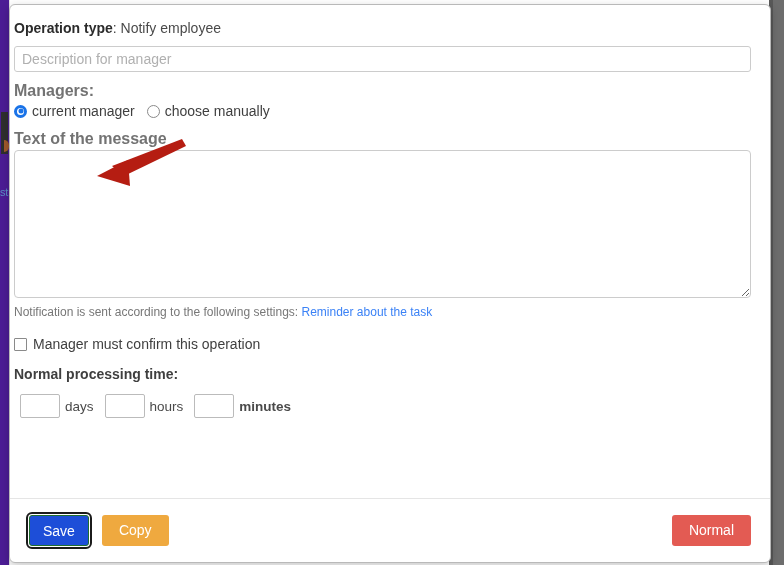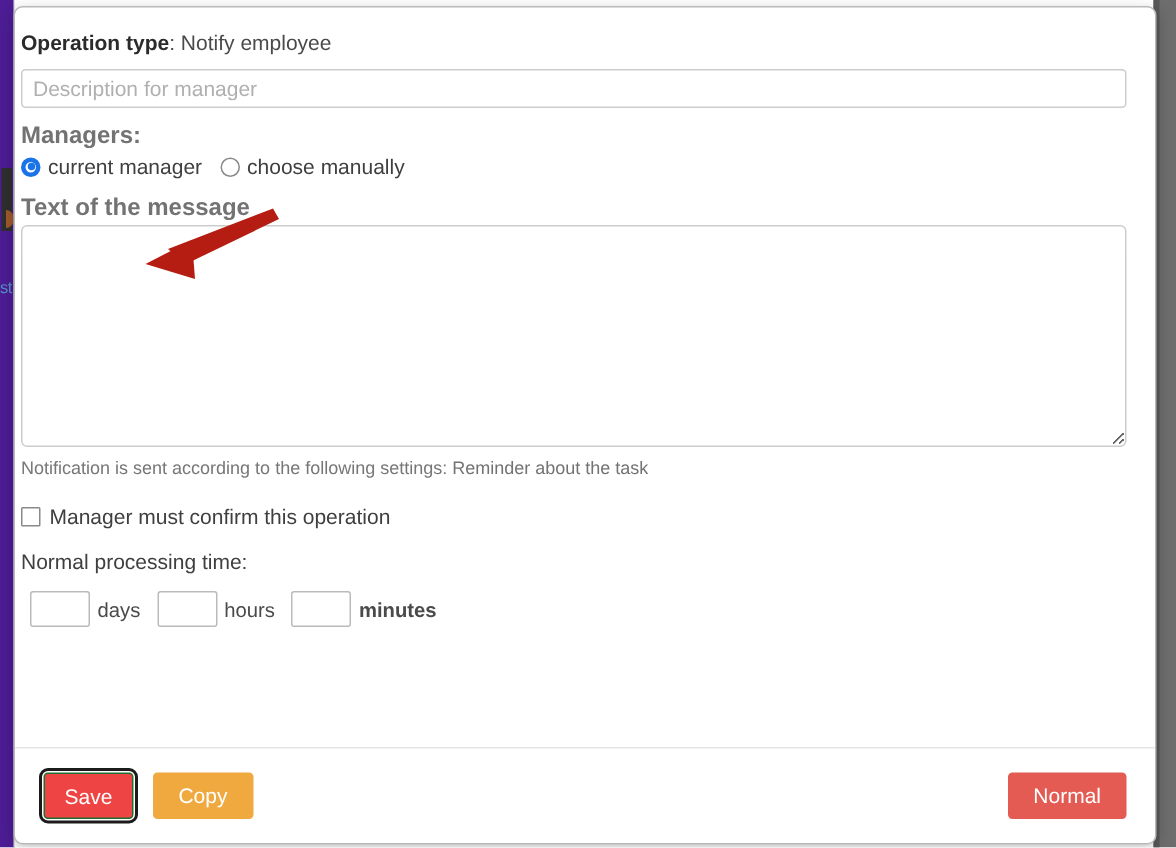--- a/index.html
+++ b/index.html
@@ -222,21 +222,21 @@
     outline: none;
   }
 
   .note-line {
     font-size: 12px;
     color: #777777;
     margin: 6px 0 0 0;
     line-height: 16px;
   }
   .note-link {
-    color: #737373;
+    color: #3b82f6;
     text-decoration: none;
     text-align: right;
   }
 
   .check-row {
     display: flex;
     align-items: center;
     margin: 15px 0 0 0;
     height: 18px;
   }
@@ -253,20 +253,21 @@
     margin-left: 6px;
     font-size: 14px;
     color: #3f3f3f;
   }
 
   .proc-label {
     font-size: 14px;
     color: #3f3f3f;
     margin: 12px 0 0 0;
     line-height: 18px;
+    font-weight: bold;
   }
 
   .time-row {
     display: flex;
     align-items: center;
     margin: 11px 0 0 6px;
   }
   .time-input {
     width: 40px;
     height: 24px;
@@ -306,21 +307,21 @@
     border: none;
     border-radius: 3px;
     color: #ffffff;
     cursor: pointer;
     padding: 0 14px;
     height: 31px;
     line-height: 31px;
     box-sizing: border-box;
   }
   .btn-save {
-    background: #ef4444;
+    background: #1d4ed8;
     border: 1px solid #1f6e30;
     outline: 2px solid #1b1b1b;
     outline-offset: 1px;
     margin-right: 13px;
     padding: 0 13px;
   }
   .btn-copy {
     background: #efa93f;
     padding: 0 17px;
   }

